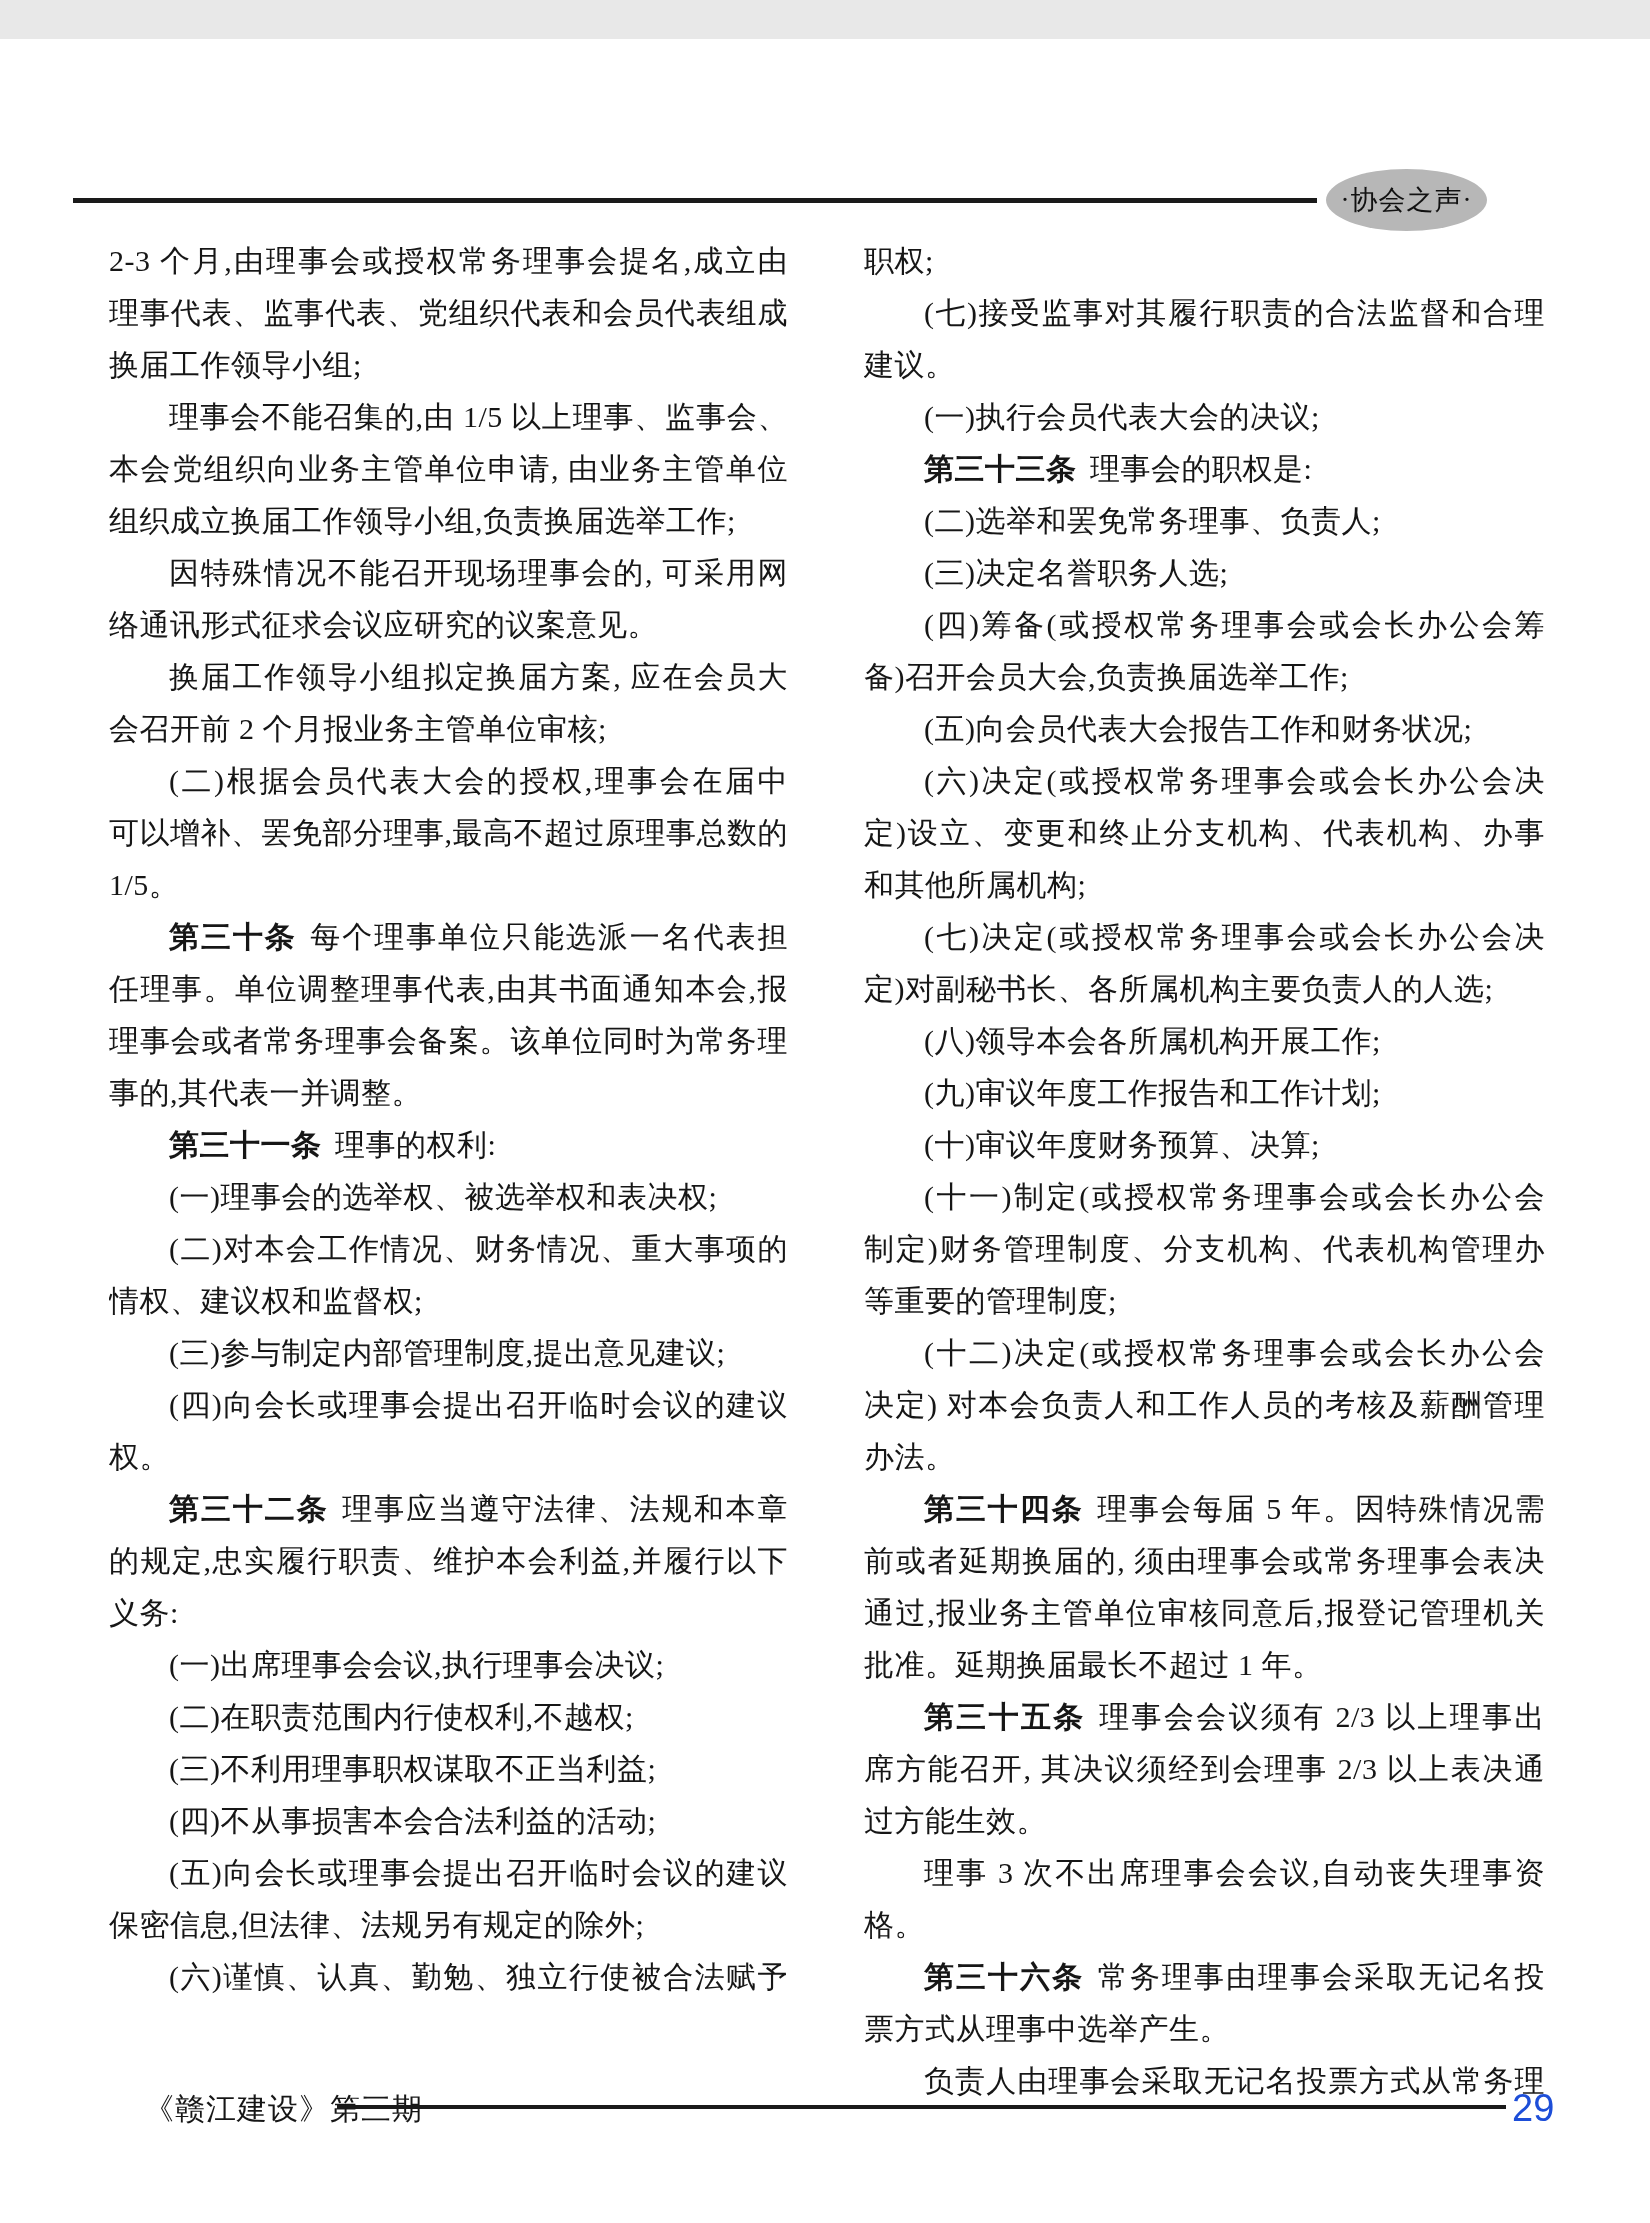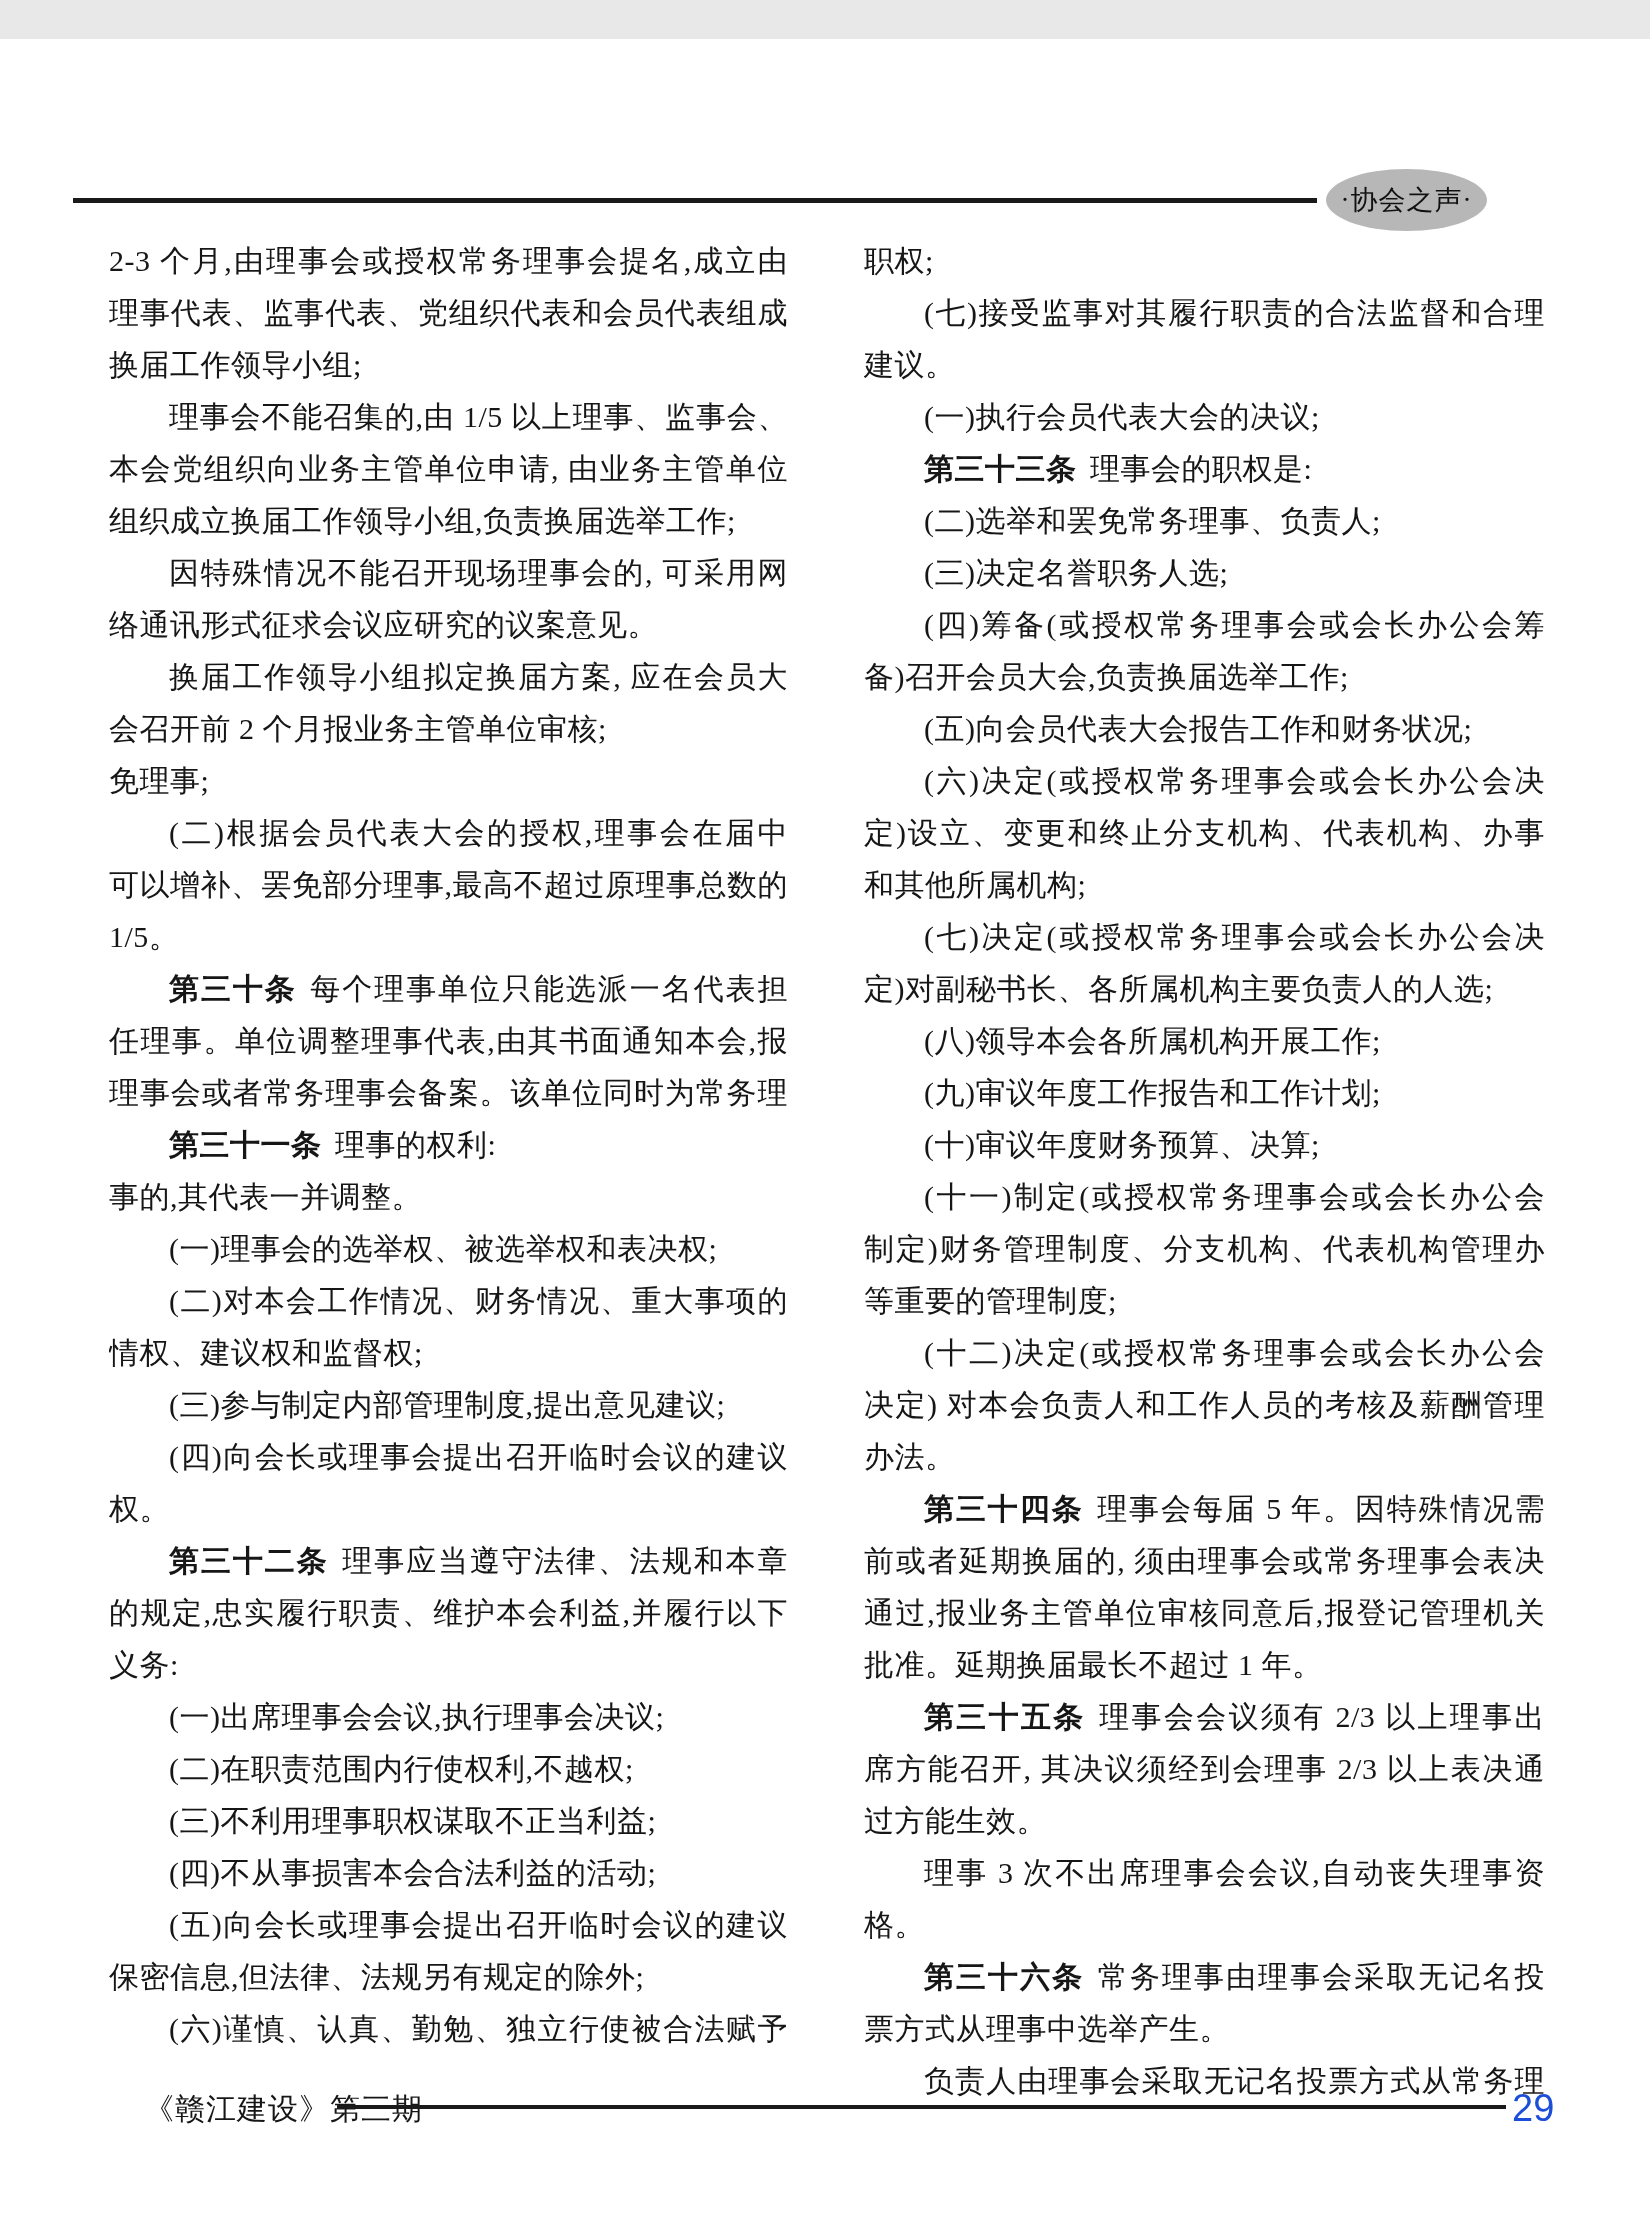--- a/index.html
+++ b/index.html
@@ -64,29 +64,28 @@
       <div class="line jst"><span>2-3 个月,由理事会或授权常务理事会提名,成立由</span></div>
       <div class="line jst"><span>理事代表、监事代表、党组织代表和会员代表组成的</span></div>
       <div class="line"><span>换届工作领导小组;</span></div>
       <div class="line ind jst"><span>理事会不能召集的,由 1/5 以上理事、监事会、</span></div>
       <div class="line jst"><span>本会党组织向业务主管单位申请, 由业务主管单位</span></div>
       <div class="line"><span>组织成立换届工作领导小组,负责换届选举工作;</span></div>
       <div class="line ind jst"><span>因特殊情况不能召开现场理事会的, 可采用网</span></div>
       <div class="line"><span>络通讯形式征求会议应研究的议案意见。</span></div>
       <div class="line ind jst"><span>换届工作领导小组拟定换届方案, 应在会员大</span></div>
       <div class="line"><span>会召开前 2 个月报业务主管单位审核;</span></div>
-      <div class="line"><span>免理事;</span></div>
       <div class="line ind jst"><span>(二)根据会员代表大会的授权,理事会在届中</span></div>
       <div class="line jst"><span>可以增补、罢免部分理事,最高不超过原理事总数的</span></div>
       <div class="line"><span>1/5。</span></div>
       <div class="line ind jst"><b class="art">第三十条</b><span>每个理事单位只能选派一名代表担</span></div>
       <div class="line jst"><span>任理事。单位调整理事代表,由其书面通知本会,报</span></div>
       <div class="line jst"><span>理事会或者常务理事会备案。该单位同时为常务理</span></div>
+      <div class="line"><span>事的,其代表一并调整。</span></div>
       <div class="line ind"><b class="art">第三十一条</b><span>理事的权利:</span></div>
-      <div class="line"><span>事的,其代表一并调整。</span></div>
       <div class="line ind"><span>(一)理事会的选举权、被选举权和表决权;</span></div>
       <div class="line ind jst"><span>(二)对本会工作情况、财务情况、重大事项的知</span></div>
       <div class="line"><span>情权、建议权和监督权;</span></div>
       <div class="line ind"><span>(三)参与制定内部管理制度,提出意见建议;</span></div>
       <div class="line ind jst"><span>(四)向会长或理事会提出召开临时会议的建议</span></div>
       <div class="line"><span>权。</span></div>
       <div class="line ind jst"><b class="art">第三十二条</b><span>理事应当遵守法律、法规和本章程</span></div>
       <div class="line jst"><span>的规定,忠实履行职责、维护本会利益,并履行以下</span></div>
       <div class="line"><span>义务:</span></div>
       <div class="line ind"><span>(一)出席理事会会议,执行理事会决议;</span></div>

